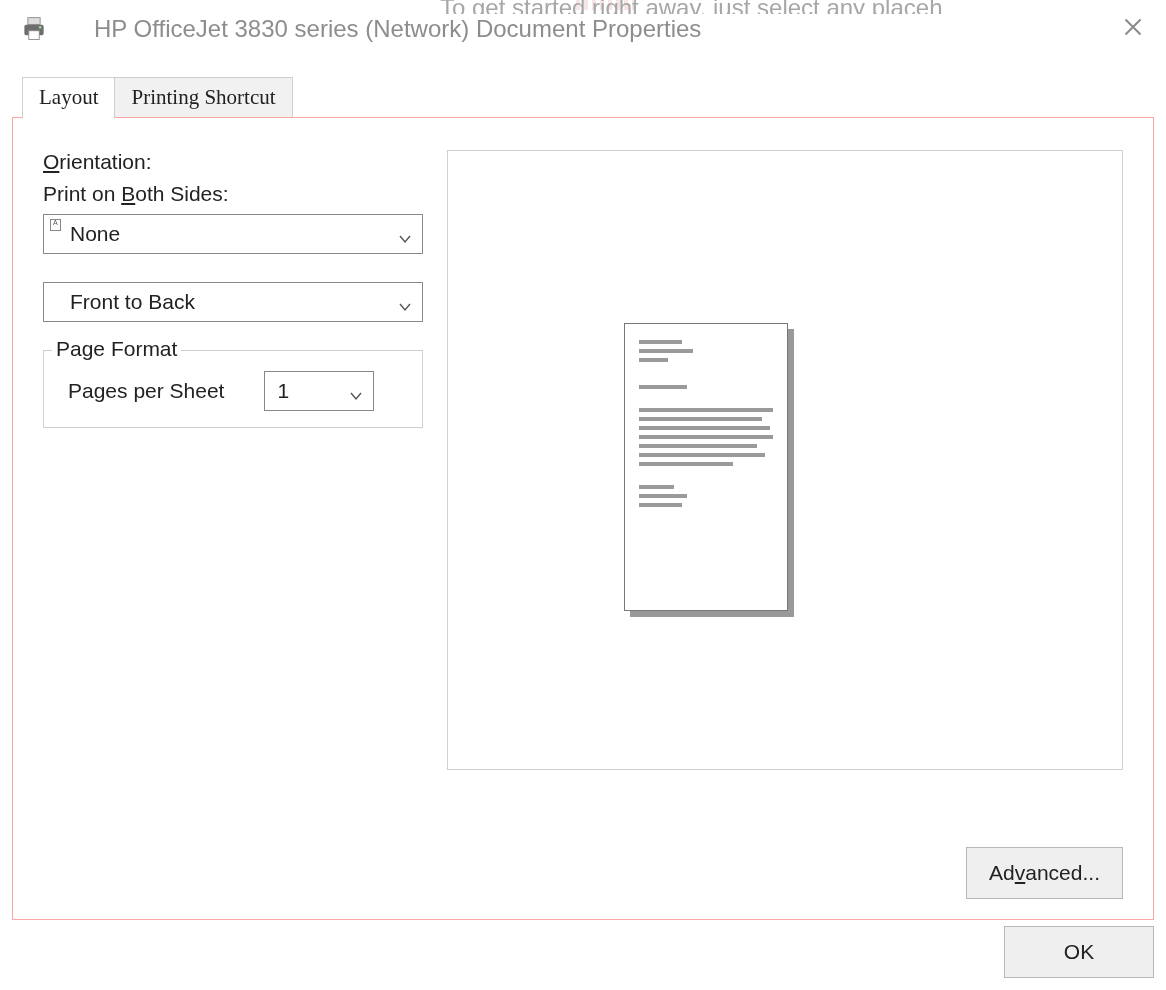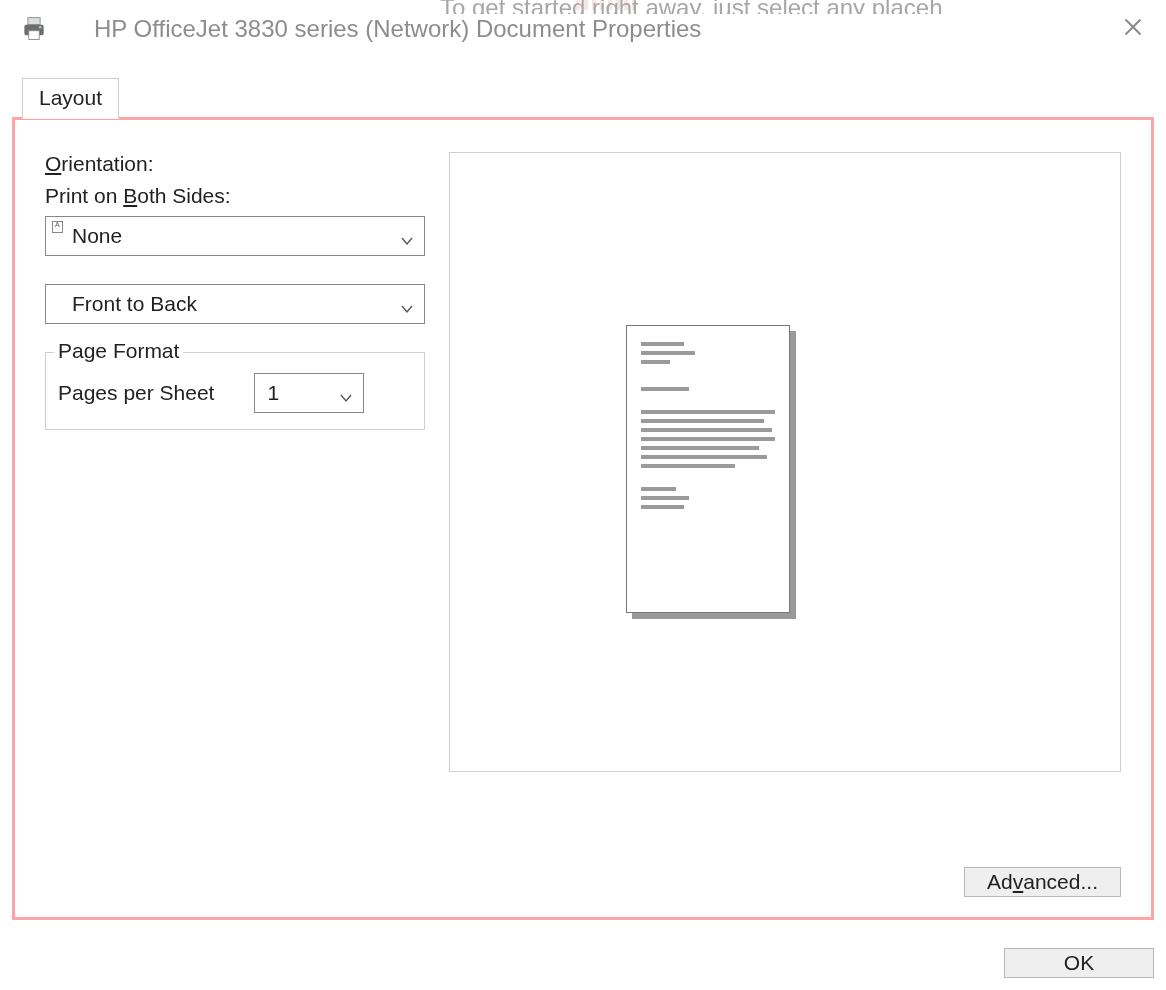--- a/index.html
+++ b/index.html
@@ -78,34 +78,35 @@
   }
   .tab {
     padding: 7px 16px 8px;
     font-size: 21px;
     color: #222;
     border: 1px solid #cfcfcf;
     border-bottom: none;
     background: #f1f1f1;
     position: relative;
     cursor: pointer;
+    font-family: Liberation Serif, serif;
   }
   .tab.active {
     background: #fff;
     border-color: #cfcfcf;
     z-index: 2;
     border-bottom: 1px solid #fff;
     margin-bottom: -1px;
   }
   .tab:not(.active) {
     border-left: none;
   }
   .tab:not(.active):first-of-type { border-left: 1px solid #cfcfcf; }
   .tabpanel {
-    border: 3px solid #fca5a5;
+    border: 1px solid #fca5a5;
     background: #fff;
     position: absolute;
     left: 0;
     right: 0;
     top: 39px;
     bottom: 70px;
     padding: 32px 30px 20px 30px;
   }
   .panel-columns {
     display: flex;
@@ -153,21 +154,21 @@
   .combo .chev {
     position: absolute;
     right: 10px;
     top: 50%;
     transform: translateY(-50%);
     width: 14px; height: 14px;
   }
   .combo .chev svg { width: 14px; height: 14px; }
   .group {
     border: 1px solid #cfcfcf;
-    padding: 20px 12px 16px 12px;
+    padding: 20px 12px 16px 24px;
     margin-top: 4px;
     position: relative;
   }
   .group-legend {
     position: absolute;
     top: -14px;
     left: 8px;
     background: #fff;
     padding: 0 4px;
     font-size: 21px;
@@ -210,21 +211,21 @@
   .actions {
     position: absolute;
     right: 0;
     bottom: 12px;
     display: flex;
     gap: 34px;
     flex-direction: column;
   }
   .btn {
     min-width: 150px;
-    height: 30px;
+    height: 52px;
     border: 1px solid #b8b8b8;
     background: #efefef;
     color: #222;
     font-size: 21px;
     display: inline-flex;
     align-items: center;
     justify-content: center;
     cursor: pointer;
     padding: 0 22px;
   }
@@ -256,20 +257,21 @@
       <svg viewBox="0 0 16 16">
           <path d="M2 2 L14 14 M14 2 L2 14" stroke="#8a8a8a" stroke-width="1.6" fill="none"></path>
         </svg>
     </span>
   </div>
 </div>
 
 <div class="dialog-body">
   <div class="tabs">
     <div class="tab active">Layout</div>
+    <div class="tab">Printing Shortcut</div>
   </div>
 
   <div class="tabpanel">
     <div class="panel-columns">
       <div class="col-left">
         <div class="field-label">
           <span class="ul">O</span><span>rientation:</span>
         </div>
 
         <div class="field-label">

